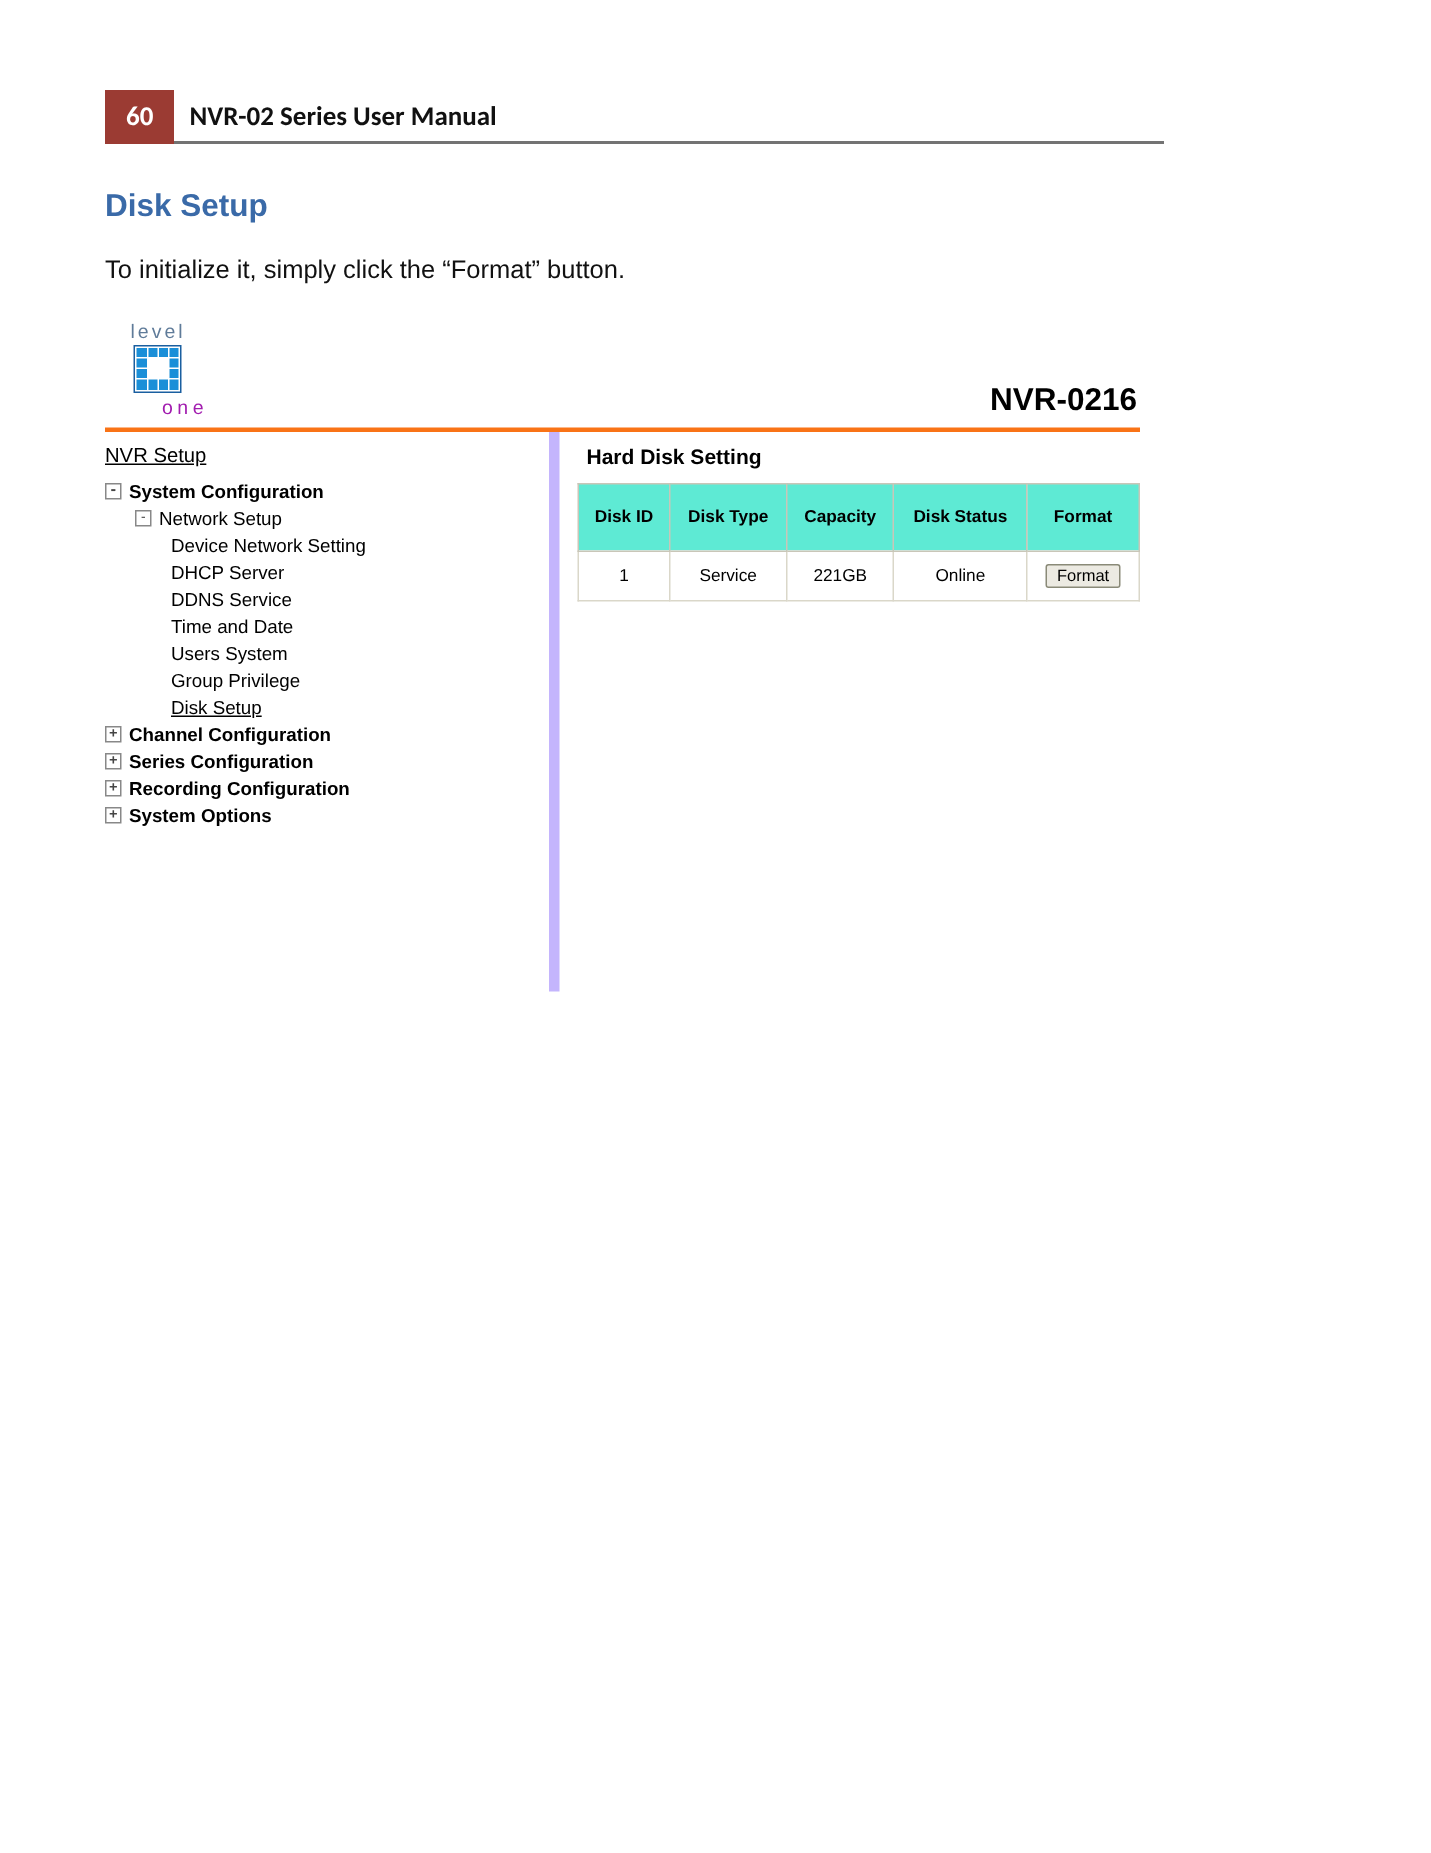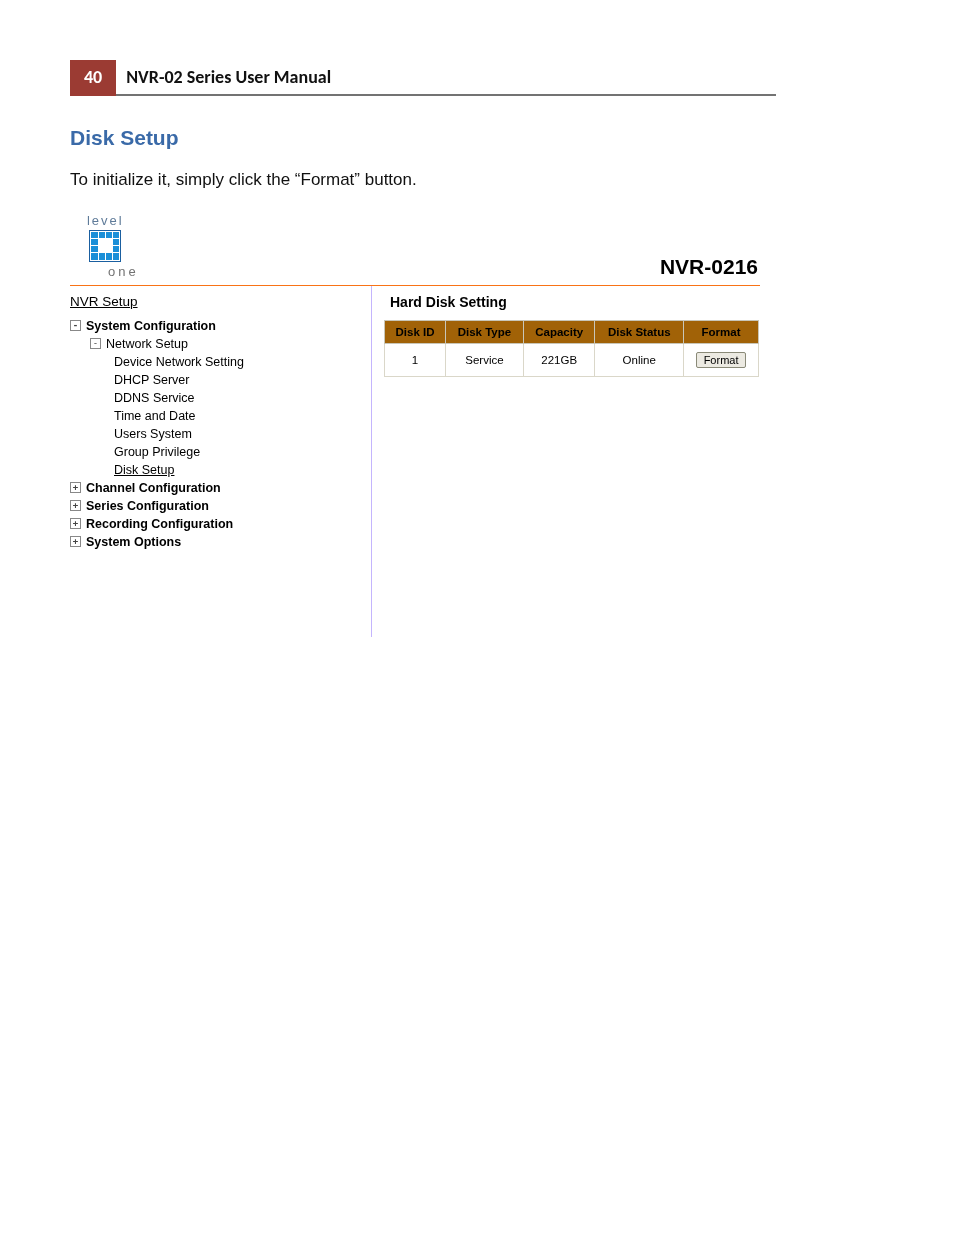--- a/index.html
+++ b/index.html
@@ -56,21 +56,21 @@
     border: none;
     width: 690px;
     margin-top: 10px;
     position: relative;
   }
   .ss-top {
     display: flex;
     justify-content: space-between;
     align-items: flex-end;
     padding: 0 2px 6px 2px;
-    border-bottom: 1px solid #f97316;
+    border-bottom: 3px solid #f97316;
   }
   .logo {
     display: flex;
     flex-direction: column;
     align-items: center;
     font-family: Arial, sans-serif;
     color: #1a5fa0;
   }
   .logo-text-top {
     font-size: 13px;
@@ -88,21 +88,21 @@
     grid-template-rows: repeat(4, 1fr);
     gap: 1px;
     border: 1px solid #1a5fa0;
     padding: 1px;
   }
   .logo-square span { background: #1a8fd8; }
   .logo-square span.gap { background: transparent; }
   .logo-text-bottom {
     font-size: 13px;
     letter-spacing: 3px;
-    color: #737373;
+    color: #a21caf;
     font-family: Arial, sans-serif;
     margin-left: 36px;
   }
   .model {
     font-family: Arial, sans-serif;
     font-weight: bold;
     font-size: 21px;
     color: #000;
   }
   .ss-body {
@@ -142,41 +142,41 @@
   .tree-children { padding-left: 20px; }
   .tree-grandchildren { padding-left: 44px; }
   .tree-leaf {
     padding: 2px 0;
   }
   .tree-leaf.current {
     text-decoration: underline;
   }
 
   .content-pane {
-    border-left: 1px solid #c4b5fd;
+    border-left: 7px solid #c4b5fd;
     padding: 8px 0 260px 12px;
     flex: 1;
     margin-left: 47px;
   }
   .pane-title {
     font-family: Verdana, Geneva, sans-serif;
     font-weight: bold;
     font-size: 14px;
     margin: 0 0 10px 6px;
   }
   table.disk {
     border-collapse: collapse;
     width: 375px;
     font-family: Verdana, Geneva, sans-serif;
     font-size: 11.5px;
   }
   table.disk th {
-    background: #a16207;
+    background: #5eead4;
     border: 1px solid #c9c6b8;
-    padding: 5px 6px;
+    padding: 16px 6px;
     font-weight: bold;
     text-align: center;
     white-space: nowrap;
   }
   table.disk td {
     border: 1px solid #dad7c9;
     padding: 8px 6px;
     text-align: center;
     background: #fff;
   }
@@ -189,21 +189,21 @@
     border-radius: 2px;
     cursor: pointer;
   }
 </style>
 </head>
 <body>
 
 <div class="page">
 
   <div class="header-bar">
-    <div class="page-number">40</div>
+    <div class="page-number">60</div>
     <div class="manual-title">NVR-02 Series User Manual</div>
   </div>
 
   <h2 class="section-title">Disk Setup</h2>
 
   <p class="body-text">To initialize it, simply click the “Format” button.</p>
 
   <div class="screenshot">
 
     <div class="ss-top">

